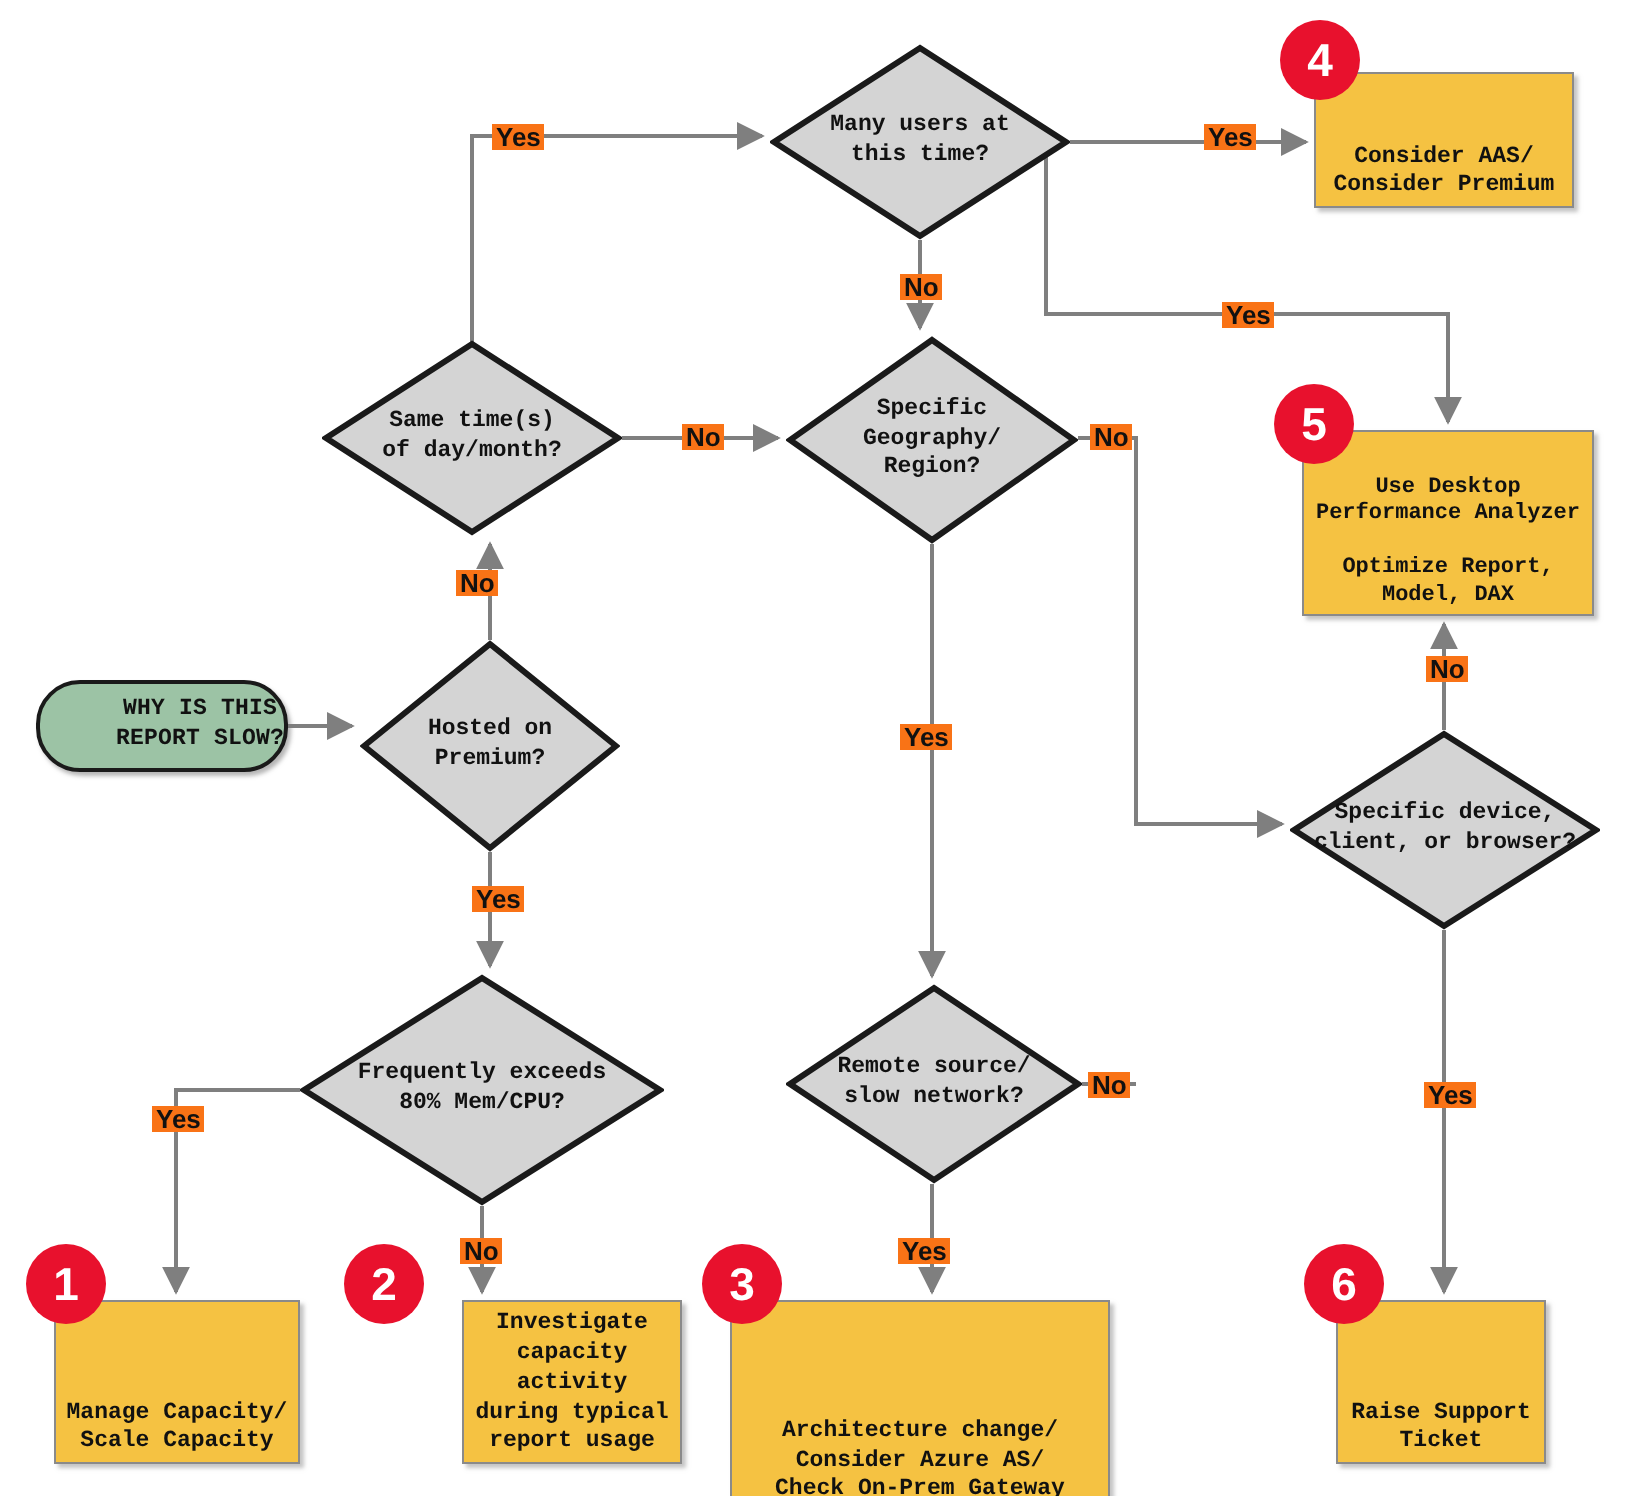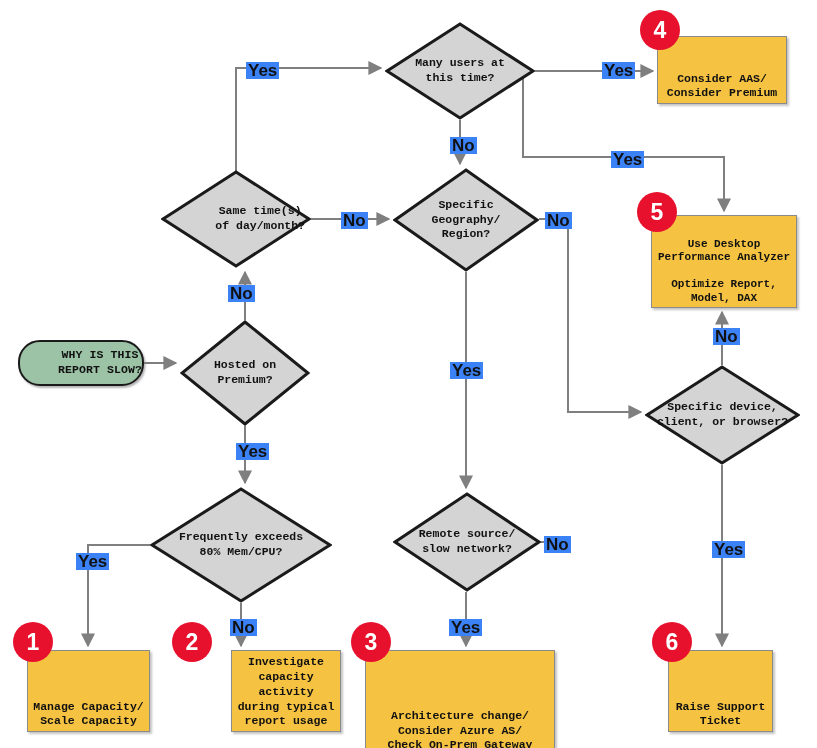--- a/index.html
+++ b/index.html
@@ -85,24 +85,24 @@
     display: flex;
     align-items: center;
     justify-content: center;
     font-size: 23px;
     font-weight: bold;
     z-index: 6;
     line-height: 1;
   }
   .wlabel {
     position: absolute;
-    font-size: 17px;
+    font-size: 13px;
     font-weight: bold;
     color: #111111;
-    background: #3b82f6;
+    background: #f97316;
     padding: 0 2px;
     z-index: 4;
     white-space: nowrap;
     line-height: 1;
   }
 </style>
 </head>
 <body>
 
 <div id="canvas">
@@ -155,21 +155,21 @@
   </div>
 
   <div class="node decision" style="left:385px; top:22px; width:150px; height:98px;">
     <svg class="dshape" viewBox="0 0 150 98" preserveAspectRatio="none">
       <polygon points="75,2 148,49 75,96 2,49" fill="#D4D4D4" stroke="#1A1A1A" stroke-width="3"></polygon>
     </svg>
     <span class="dlabel">Many users at
 this time?</span>
   </div>
 
-  <div class="node decision" style="left:161px; top:170px; width:150px; height:98px;justify-content:flex-end;">
+  <div class="node decision" style="left:161px; top:170px; width:150px; height:98px;">
     <svg class="dshape" viewBox="0 0 150 98" preserveAspectRatio="none">
       <polygon points="75,2 148,49 75,96 2,49" fill="#D4D4D4" stroke="#1A1A1A" stroke-width="3"></polygon>
     </svg>
     <span class="dlabel">Same time(s)
 of day/month?</span>
   </div>
 
   <div class="node decision" style="left:393px; top:168px; width:146px; height:104px;">
     <svg class="dshape" viewBox="0 0 146 104" preserveAspectRatio="none">
       <polygon points="73,2 144,52 73,102 2,52" fill="#D4D4D4" stroke="#1A1A1A" stroke-width="3"></polygon>

